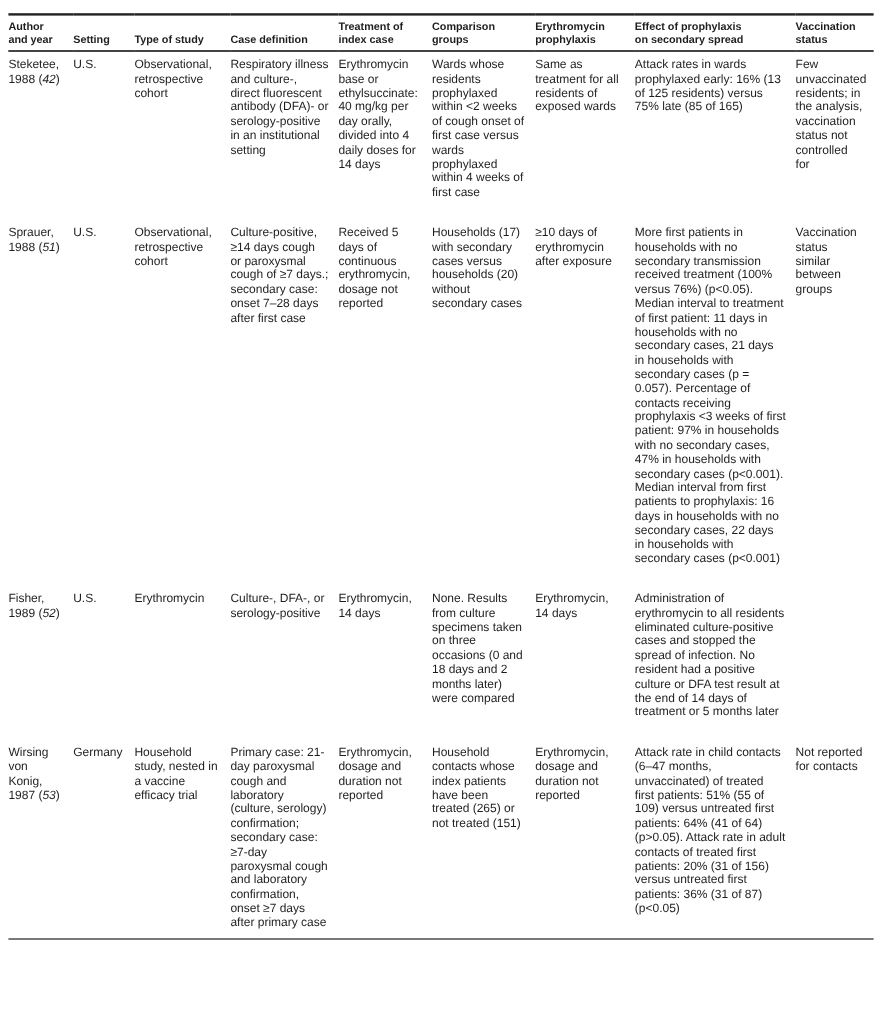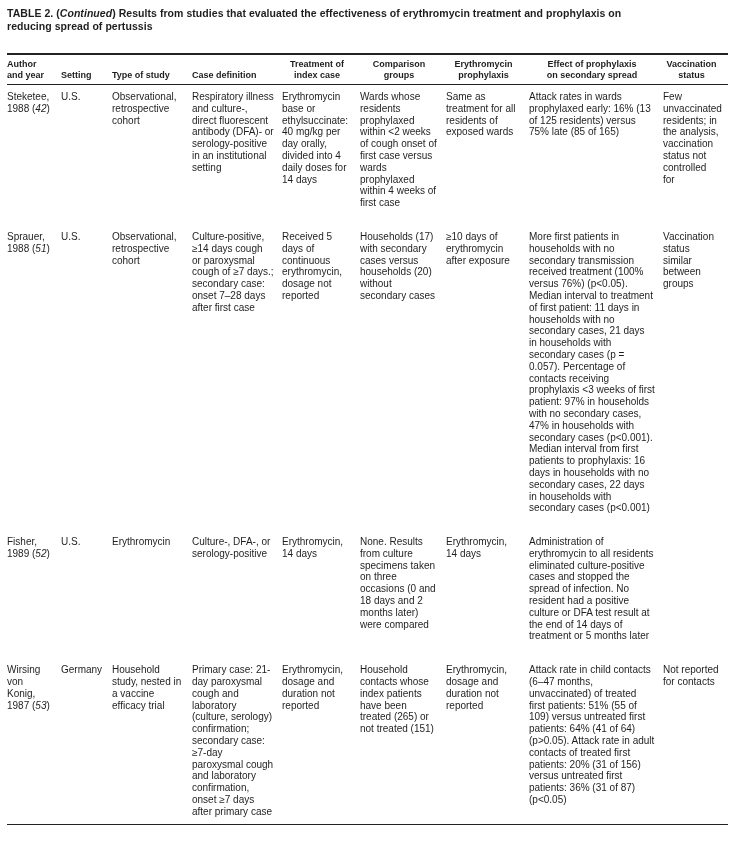--- a/index.html
+++ b/index.html
@@ -13,37 +13,37 @@
   .page { padding: 7px 7px 0 7px; width: 735px; }
   .table-title {
     font-size: 10.5px;
     line-height: 13px;
     font-weight: 700;
     white-space: pre-line;
     letter-spacing: 0.05px;
   }
   .table-title .italic { font-style: italic; }
   table.results {
-    margin-top: 20px;
+    margin-top: 4px;
     width: 721px;
     table-layout: fixed;
     border-collapse: collapse;
     border-top: 2px solid #222;
   }
   thead th {
     font-size: 9px;
     line-height: 11px;
     font-weight: 700;
     vertical-align: bottom;
     text-align: left;
     padding: 4px 8px 3px 0;
     white-space: pre-line;
     border-bottom: 1.5px solid #222;
   }
-  thead th.center { text-align: center; }
+  thead th.center { }
   tbody td {
     font-size: 10px;
     line-height: 11.8px;
     vertical-align: top;
     text-align: left;
     padding: 6px 8px 16px 0;
     white-space: pre-line;
   }
   tbody tr:last-child td { padding-bottom: 6px; }
   td .ref, th .ref { font-style: italic; }
@@ -51,22 +51,20 @@
     width: 721px;
     border-top: 1.5px solid #222;
     height: 0;
   }
 </style>
 </head>
 <body>
 
 <div class="page">
 
-  <div class="table-title"><span>TABLE 2. (</span><span class="italic">Continued</span><span>) Results from studies that evaluated the effectiveness of erythromycin treatment and prophylaxis on
-reducing spread of pertussis</span></div>
 
   <table class="results">
     <colgroup>
       <col style="width:54px">
         <col style="width:51px">
         <col style="width:80px">
       <col style="width:90px">
         <col style="width:78px">
         <col style="width:86px">
       <col style="width:83px">

